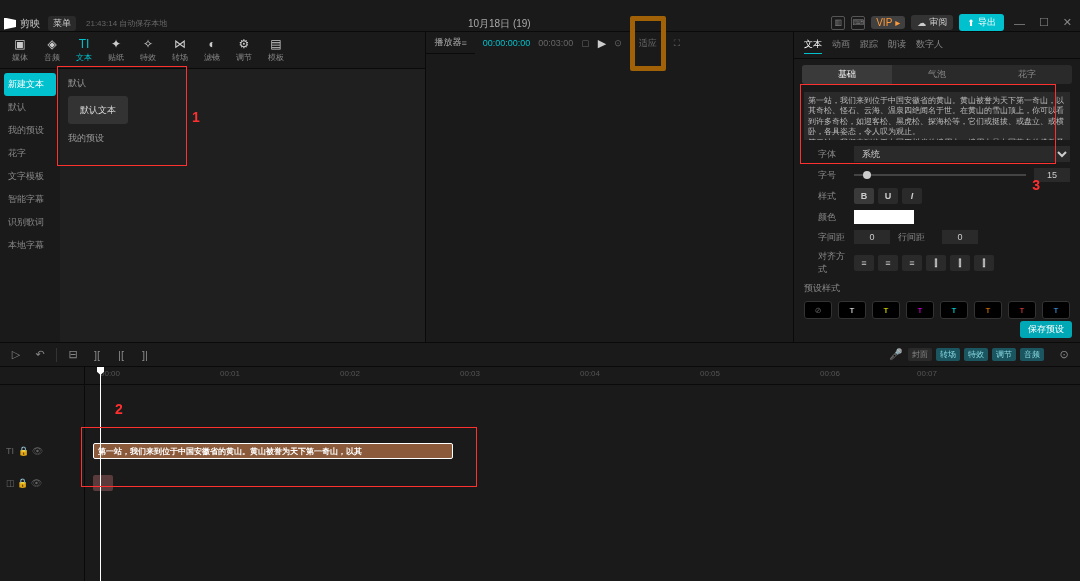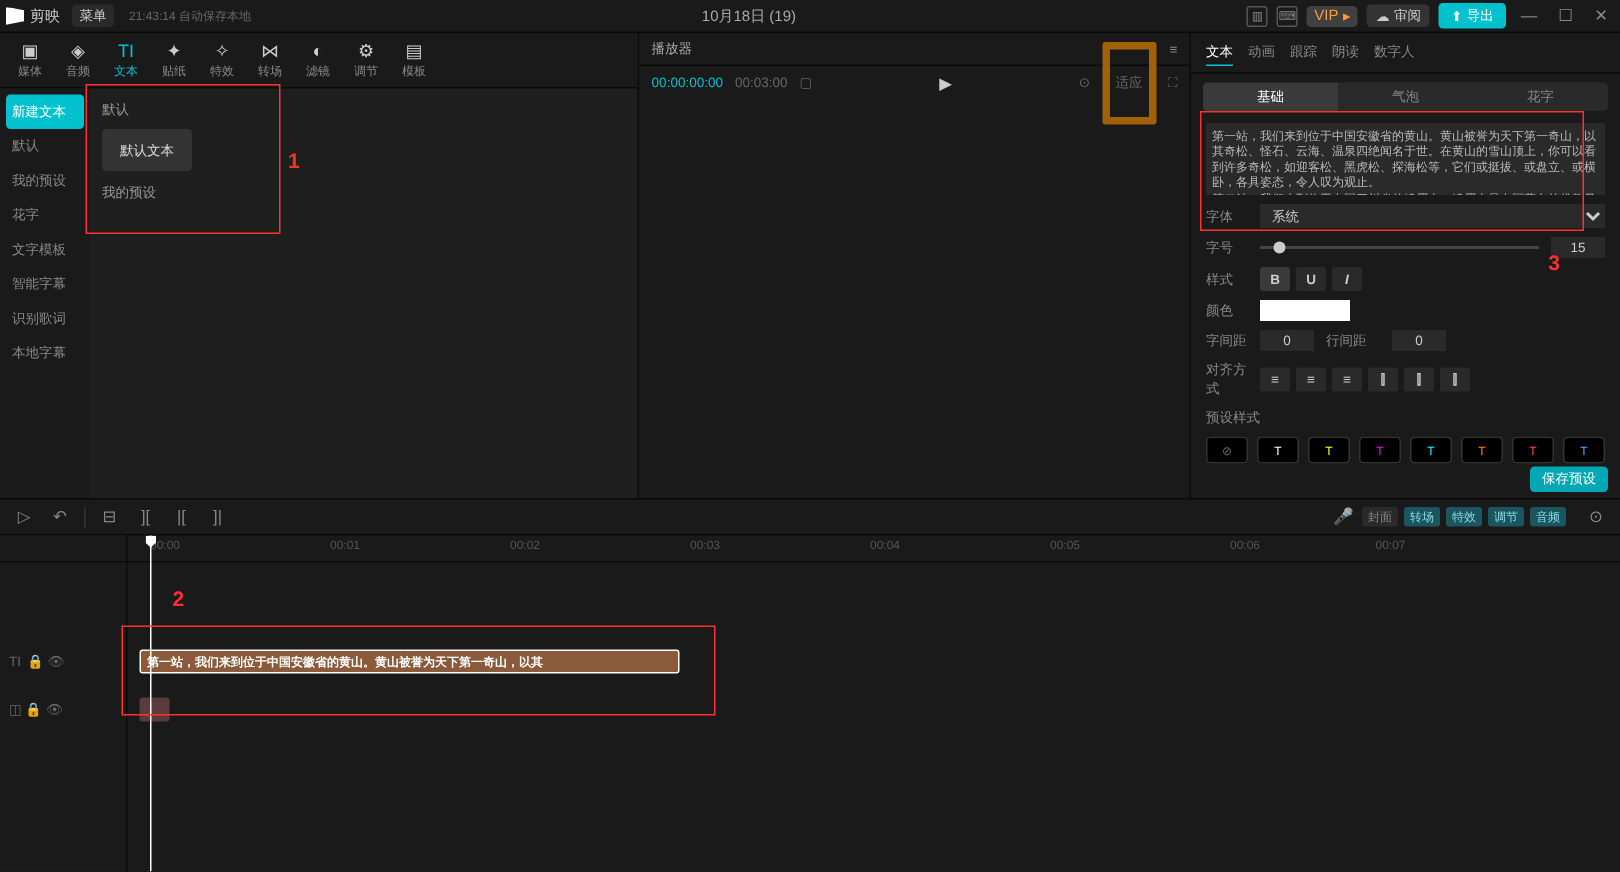--- a/index.html
+++ b/index.html
@@ -1,18 +1,18 @@
 <!DOCTYPE html>
 <html><head>
 <meta charset="utf-8">
 <style>
 * { margin: 0; padding: 0; box-sizing: border-box; font-family: "Microsoft YaHei", sans-serif; }
 body { background: #1a1a1a; color: #ccc; width: 1080px; height: 581px; overflow: hidden; font-size: 10px; }
 
-.titlebar { height: 22px; background: #1a1a1a; display: flex; align-items: center; padding: 0 4px; border-bottom: 1px solid #0a0a0a; }
+.titlebar { height: 32px; background: #1a1a1a; display: flex; align-items: flex-end; padding: 0 4px; border-bottom: 1px solid #0a0a0a; }
 .titlebar .logo { display: flex; align-items: center; gap: 4px; }
 .titlebar .logo-icon { width: 12px; height: 12px; background: #fff; clip-path: polygon(0 0, 100% 20%, 100% 80%, 0 100%); }
 .titlebar .center { flex: 1; text-align: center; color: #aaa; font-size: 10px; }
 .titlebar .right { display: flex; align-items: center; gap: 6px; }
 .titlebar .vip { background: #404040; color: #ff9a3a; border-radius: 3px; padding: 1px 5px; font-size: 10px; display: flex; align-items: center; gap: 3px; }
 .titlebar .box { width: 14px; height: 14px; border: 1px solid #555; border-radius: 2px; display: flex; align-items: center; justify-content: center; font-size: 8px; color: #888; }
 .titlebar .pill { background: #333; color: #ccc; border-radius: 3px; padding: 1px 6px; font-size: 9px; display: flex; align-items: center; gap: 3px; }
 .titlebar .export { background: #00c1cd; color: #fff; border-radius: 3px; padding: 2px 8px; font-size: 9px; display: flex; align-items: center; gap: 3px; }
 .titlebar .win { color: #888; font-size: 11px; padding: 0 4px; cursor: pointer; }
 
@@ -31,40 +31,40 @@
 .side-item { padding: 5px 8px; font-size: 9px; color: #888; cursor: pointer; }
 .side-item.active { background: #00c1cd; color: #fff; border-radius: 3px; margin: 0 4px; padding: 5px 4px; }
 
 .content-area { flex: 1; padding: 8px; position: relative; }
 .annot-box1 { position: absolute; border: 1.5px solid #ff3030; pointer-events: none; }
 .annot-label { position: absolute; color: #ff3030; font-size: 14px; font-weight: bold; }
 .preset-label { font-size: 9px; color: #999; margin-bottom: 6px; }
 .preset-item { background: #333; width: 60px; height: 28px; display: flex; align-items: center; justify-content: center; font-size: 9px; color: #ddd; border-radius: 3px; margin-bottom: 8px; }
 .my-preset { font-size: 9px; color: #999; }
 
-.player { width: 375px; background: #1a1a1a; border-right: 1px solid #0a0a0a; display: flex; flex-direction: column; }
+.player { width: 375px; background: #1a1a1a; border-right: 1px solid #0a0a0a; display: flex; flex-direction: row; }
 .player-header { height: 22px; display: flex; align-items: center; padding: 0 8px; font-size: 9px; color: #aaa; border-bottom: 1px solid #0a0a0a; }
 .player-header .menu { margin-left: auto; color: #888; }
 .player-canvas { flex: 1; margin: 6px; background: #000; display: flex; align-items: center; justify-content: center; overflow: hidden; border: 1px solid #111; }
 .player-text { color: #fff; font-size: 21px; font-weight: bold; line-height: 1.35; text-align: left; letter-spacing: 1px; white-space: pre; }
 .player-controls { height: 22px; display: flex; align-items: center; padding: 0 8px; font-size: 9px; color: #666; gap: 8px; justify-content: center; }
 .player-controls .time1 { color: #00c1cd; }
 .player-controls .play { flex: 1; text-align: center; color: #ccc; font-size: 11px; }
 
 .right-panel { flex: 1; background: #1a1a1a; display: flex; flex-direction: column; position: relative; }
 .rp-tabs { display: flex; gap: 10px; padding: 4px 10px; border-bottom: 1px solid #0a0a0a; font-size: 9px; }
 .rp-tab { color: #888; cursor: pointer; padding: 2px 0; }
 .rp-tab.active { color: #fff; border-bottom: 1px solid #00c1cd; }
 .rp-subtabs { display: flex; margin: 6px 8px 4px; background: #2a2a2a; border-radius: 3px; overflow: hidden; font-size: 9px; }
 .rp-sub { flex: 1; text-align: center; padding: 3px; color: #888; cursor: pointer; }
 .rp-sub.active { background: #3a3a3a; color: #fff; }
 
 .rp-body { padding: 4px 10px; font-size: 9px; color: #aaa; display: flex; flex-direction: column; gap: 6px; }
 .rp-textarea { background: #2a2a2a; border: none; color: #bbb; font-size: 8px; padding: 4px; height: 48px; resize: none; line-height: 1.3; overflow: hidden; }
-.rp-row { display: flex; align-items: center; gap: 8px; }
+.rp-row { display: flex; align-items: center; gap: 8px; margin-left: 14px; }
 .rp-row label { width: 28px; color: #888; font-size: 9px; }
 .rp-select { flex: 1; background: #2a2a2a; border: none; color: #ccc; padding: 2px 4px; font-size: 9px; }
 .rp-slider { flex: 1; display: flex; align-items: center; }
 .rp-slider-track { flex: 1; height: 2px; background: #444; position: relative; }
 .rp-slider-thumb { position: absolute; left: 5%; top: -3px; width: 8px; height: 8px; background: #ccc; border-radius: 50%; }
 .rp-num { width: 36px; background: #2a2a2a; color: #ccc; text-align: center; padding: 2px; font-size: 9px; border: none; }
 .rp-btns { display: flex; gap: 4px; }
 .rp-btn { width: 20px; height: 16px; background: #2a2a2a; color: #ccc; display: flex; align-items: center; justify-content: center; font-size: 9px; font-weight: bold; border-radius: 2px; }
 .rp-btn.active { background: #3a3a3a; }
 .rp-color { width: 60px; height: 14px; background: #fff; }

